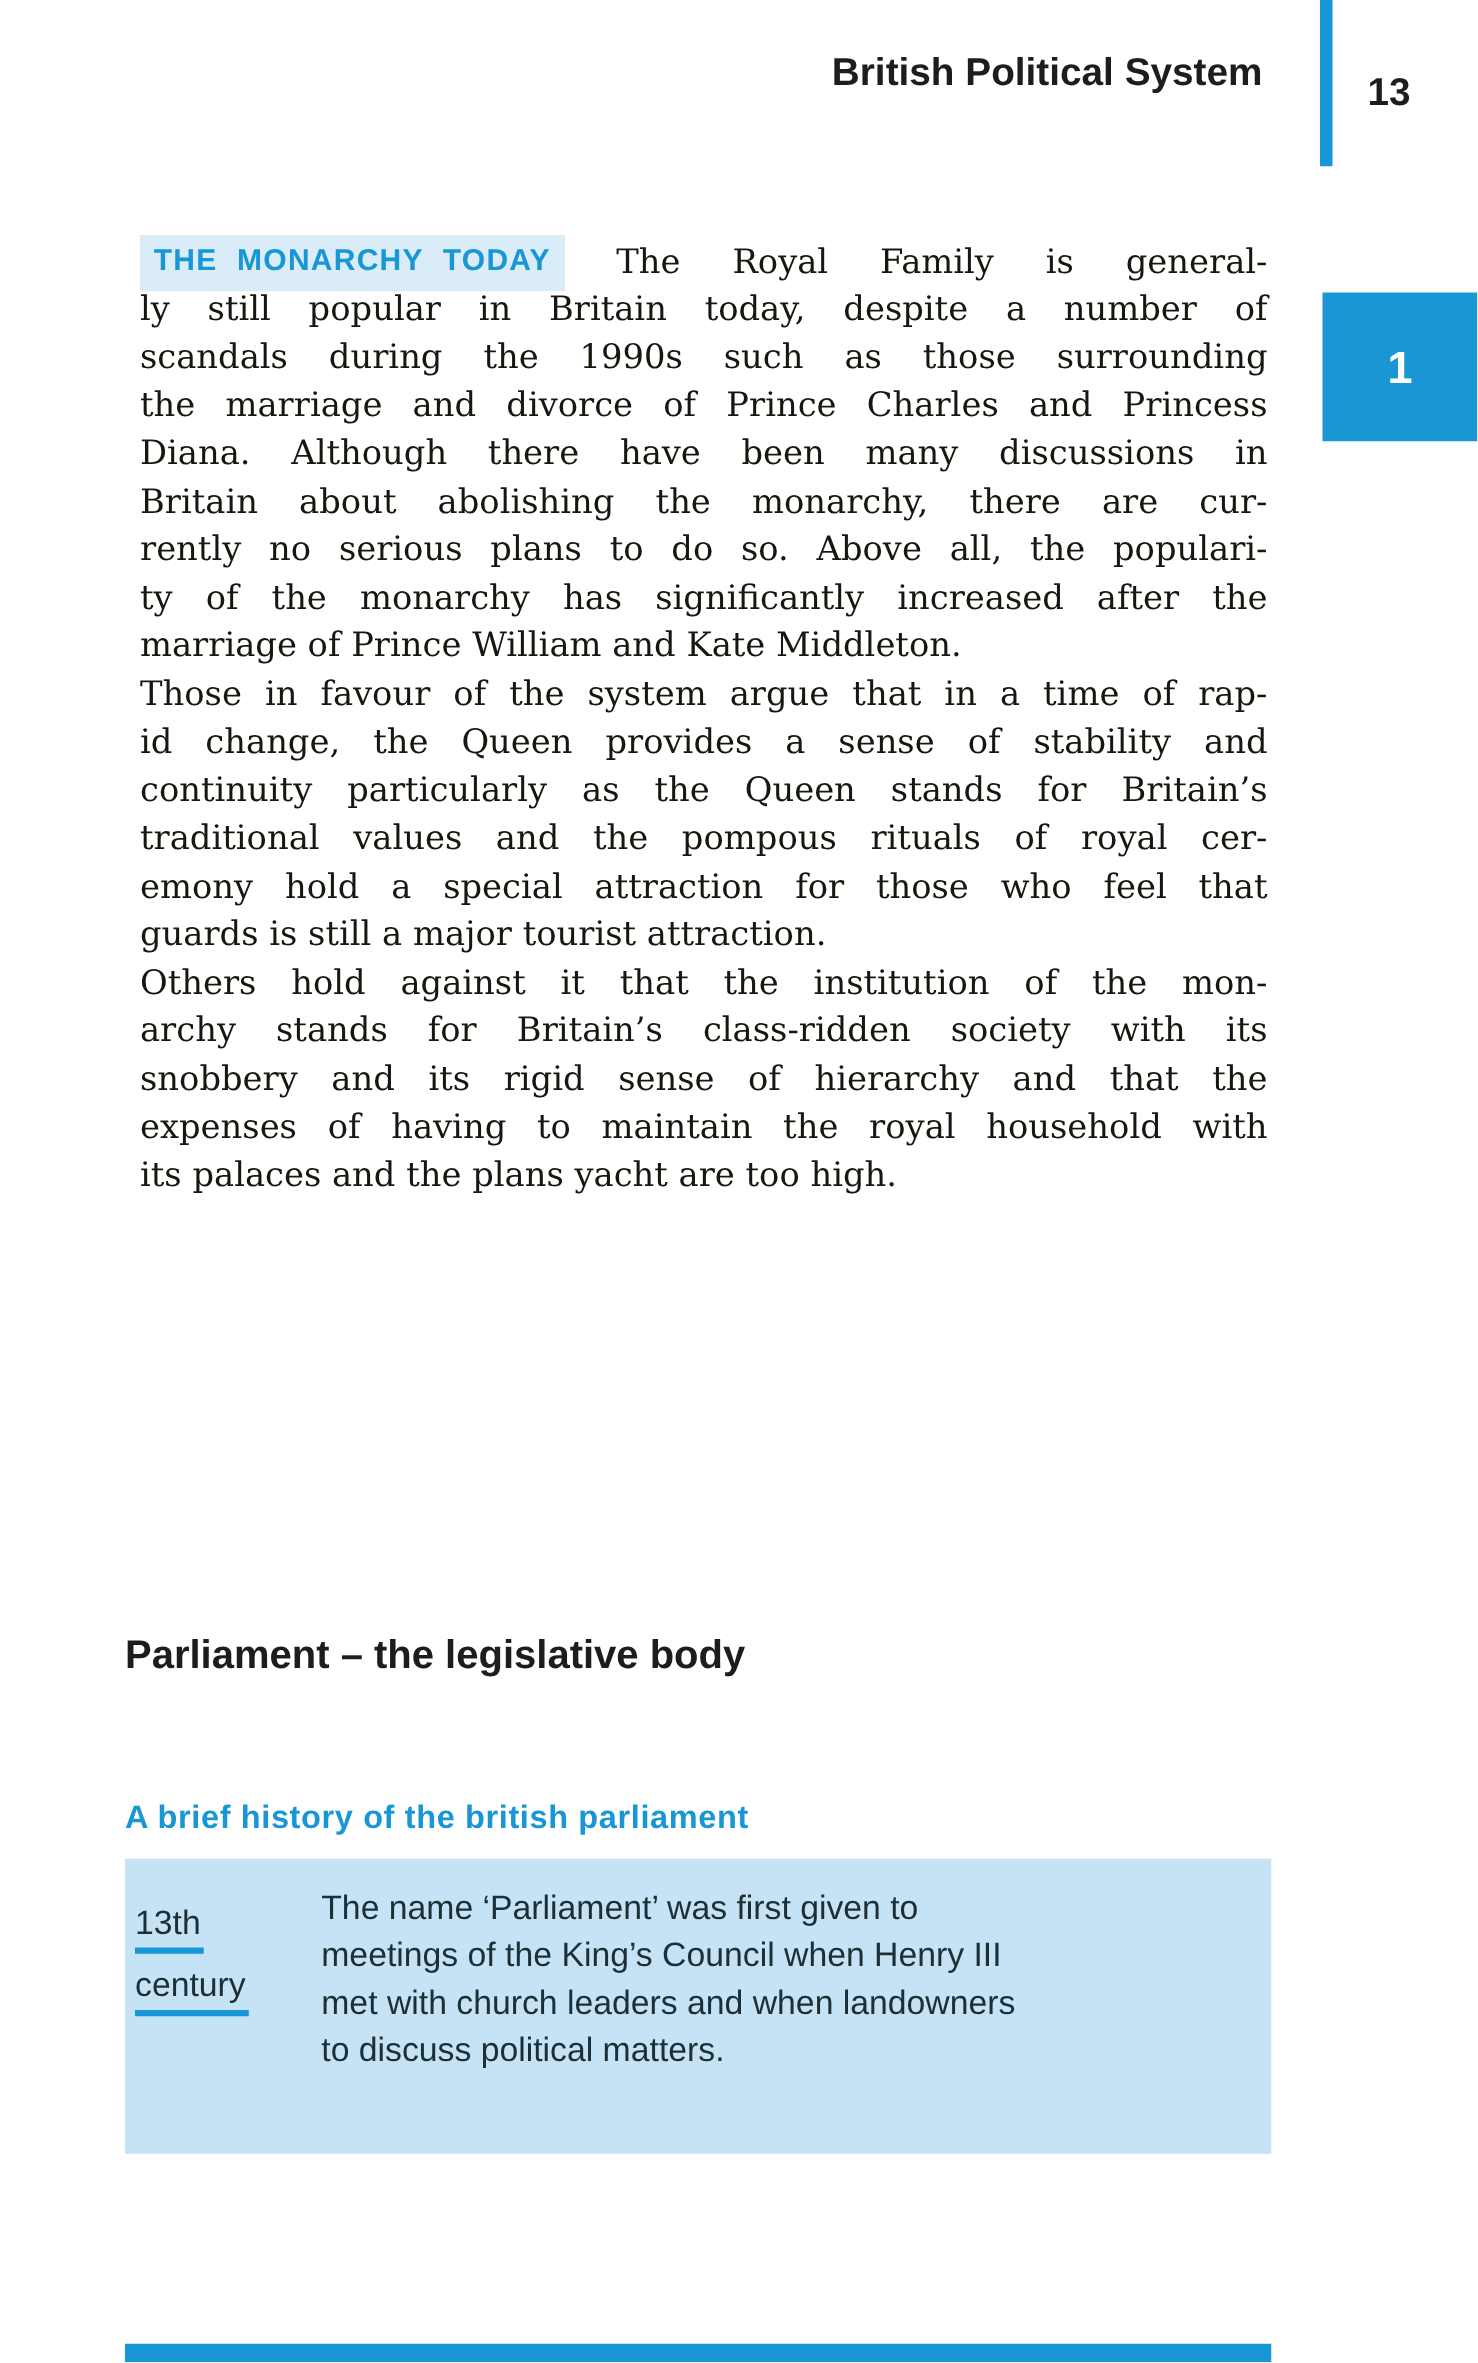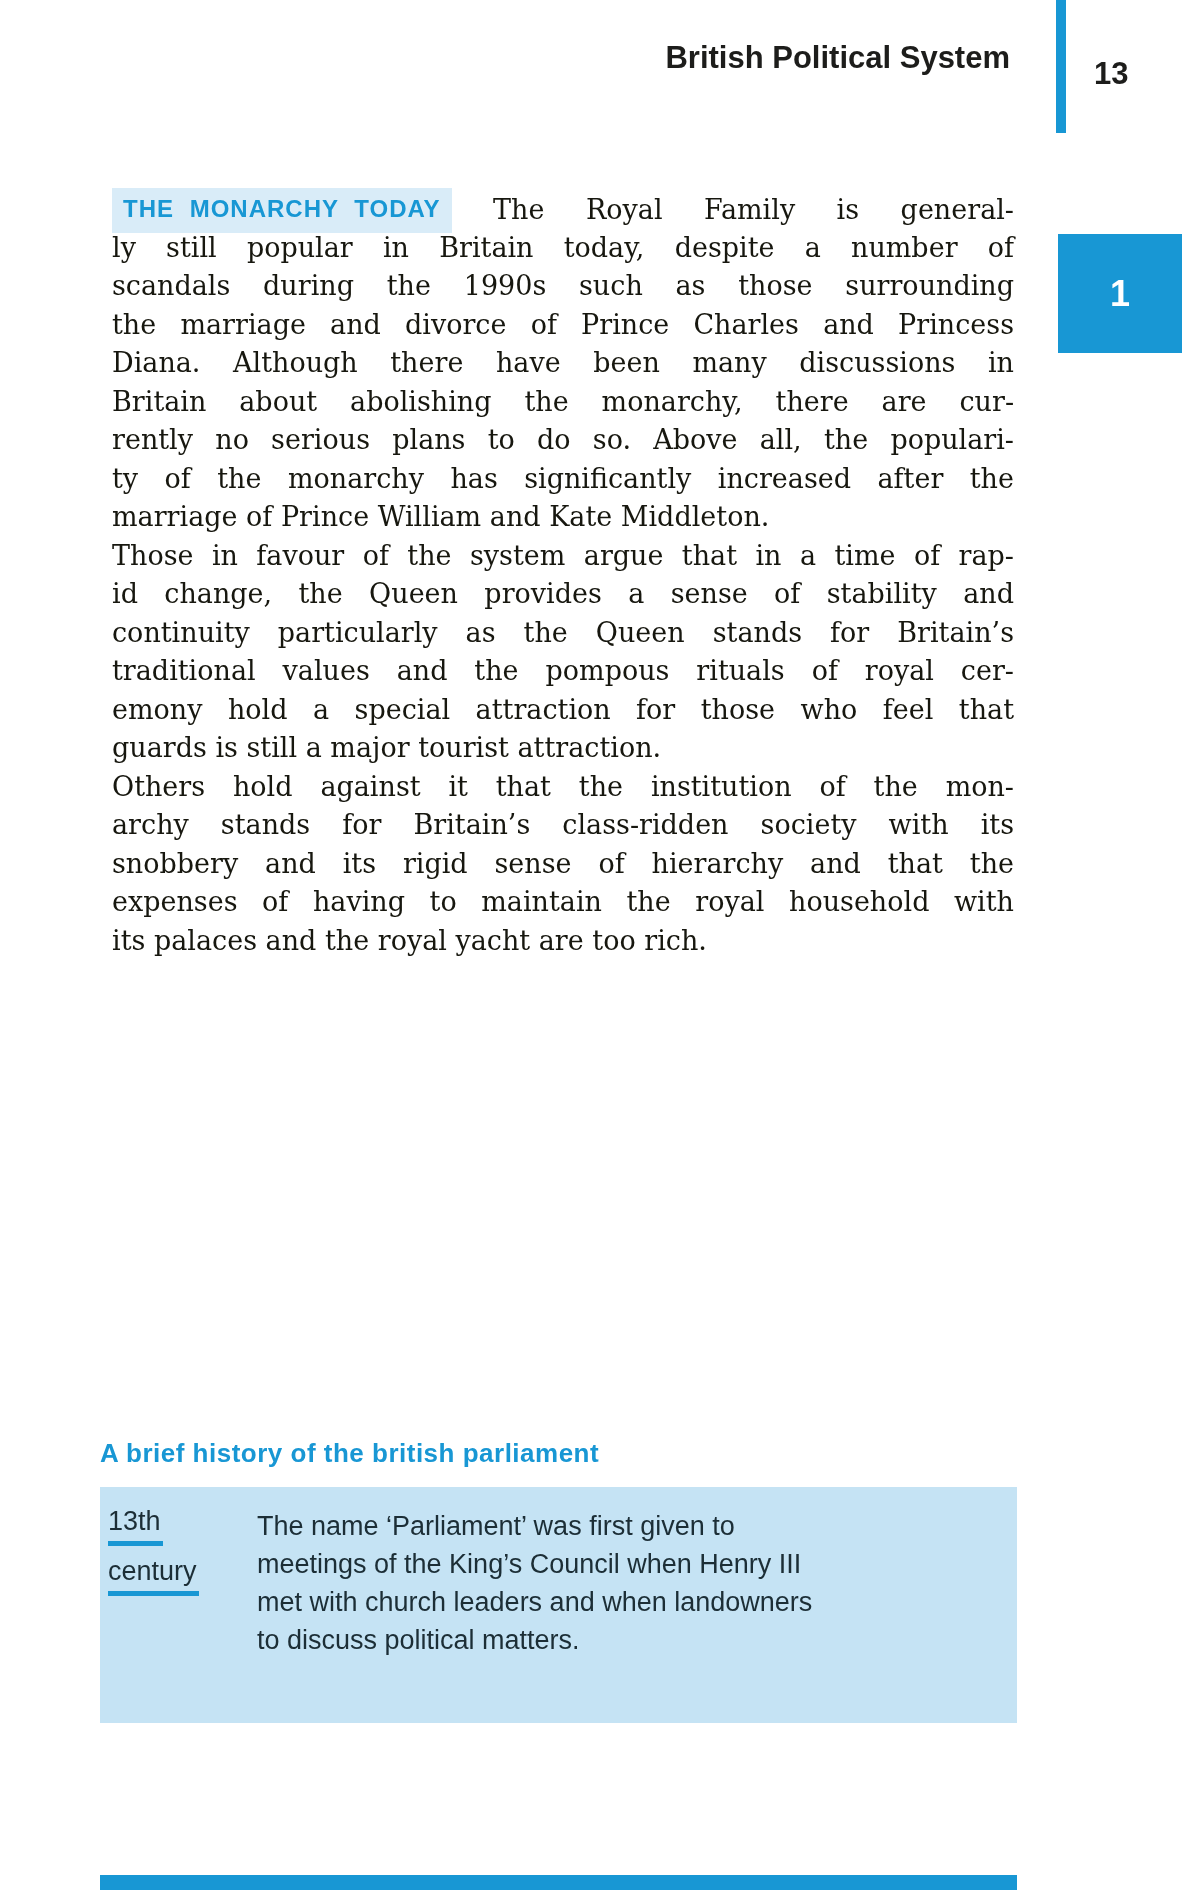--- a/index.html
+++ b/index.html
@@ -78,21 +78,21 @@
   }
 
   
   .timeline-box{
     position:absolute;left:100px;top:1487px;width:917px;height:236px;
     background:var(--box-background);
     box-sizing:border-box;
     padding:20px 20px 0 8px;
   }
   .timeline-period{
-    position:absolute;left:8px;top:19px;width:150px;
+    position:absolute;left:8px;top:36px;width:150px;
     font-size:27px;color:var(--box-ink);
   }
   .period-line{line-height:30px;margin-bottom:10px;}
   .period-word{
     display:inline-block;
     border-bottom:5px solid var(--accent);
     padding:0 2px 5px 0;
   }
   .timeline-description{
     position:absolute;left:157px;top:20px;width:740px;
@@ -132,23 +132,24 @@
       <div class="bline">Those in favour of the system argue that in a time of rap-</div>
       <div class="bline">id change, the Queen provides a sense of stability and</div>
       <div class="bline">continuity particularly as the Queen stands for Britain’s</div>
       <div class="bline">traditional values and the pompous rituals of royal cer-</div>
       <div class="bline">emony hold a special attraction for those who feel that</div>
       <div class="bline bline-last">guards is still a major tourist attraction.</div>
       <div class="bline">Others hold against it that the institution of the mon-</div>
       <div class="bline">archy stands for Britain’s class-ridden society with its</div>
       <div class="bline">snobbery and its rigid sense of hierarchy and that the</div>
       <div class="bline">expenses of having to maintain the royal household with</div>
-      <div class="bline bline-last">its palaces and the royal yacht are too rich.</div>
+      <div class="bline bline-last">its palaces and the plans yacht are too high.</div>
     </div>
 
+  <div class="section-heading">Parliament – the legislative body</div>
   <div class="subsection-heading">A brief history of the british parliament</div>
 
   <div class="timeline-box">
     <div class="timeline-period">
         <div class="period-line"><span class="period-word">13th</span></div>
         <div class="period-line"><span class="period-word">century</span></div>
       </div>
     <div class="timeline-description">
         <div class="desc-line">The name ‘Parliament’ was first given to</div>
         <div class="desc-line">meetings of the King’s Council when Henry III</div>

